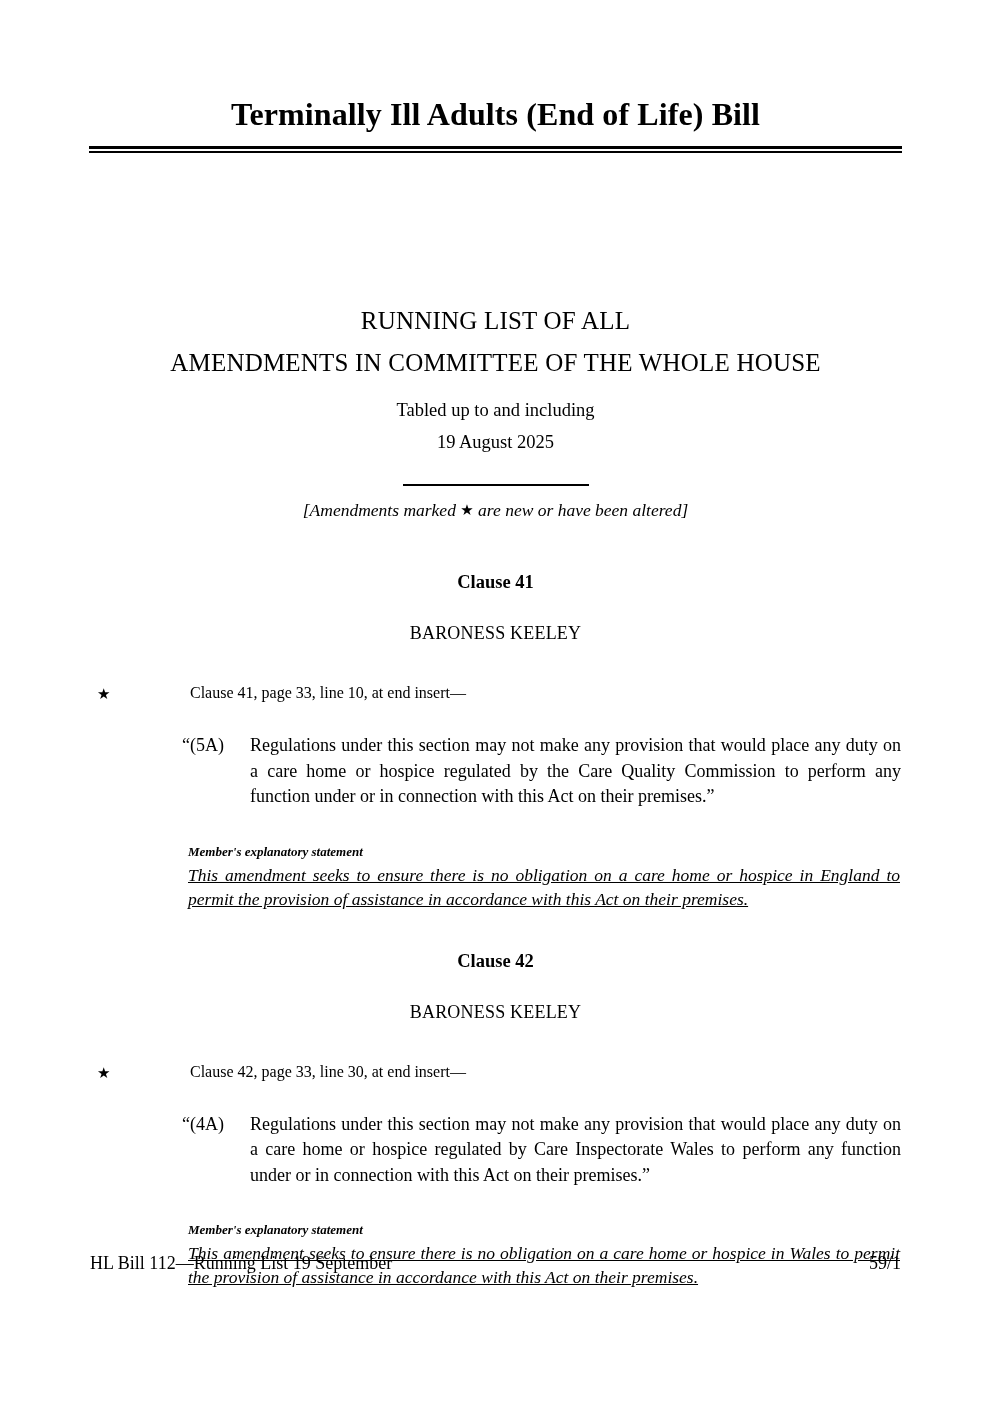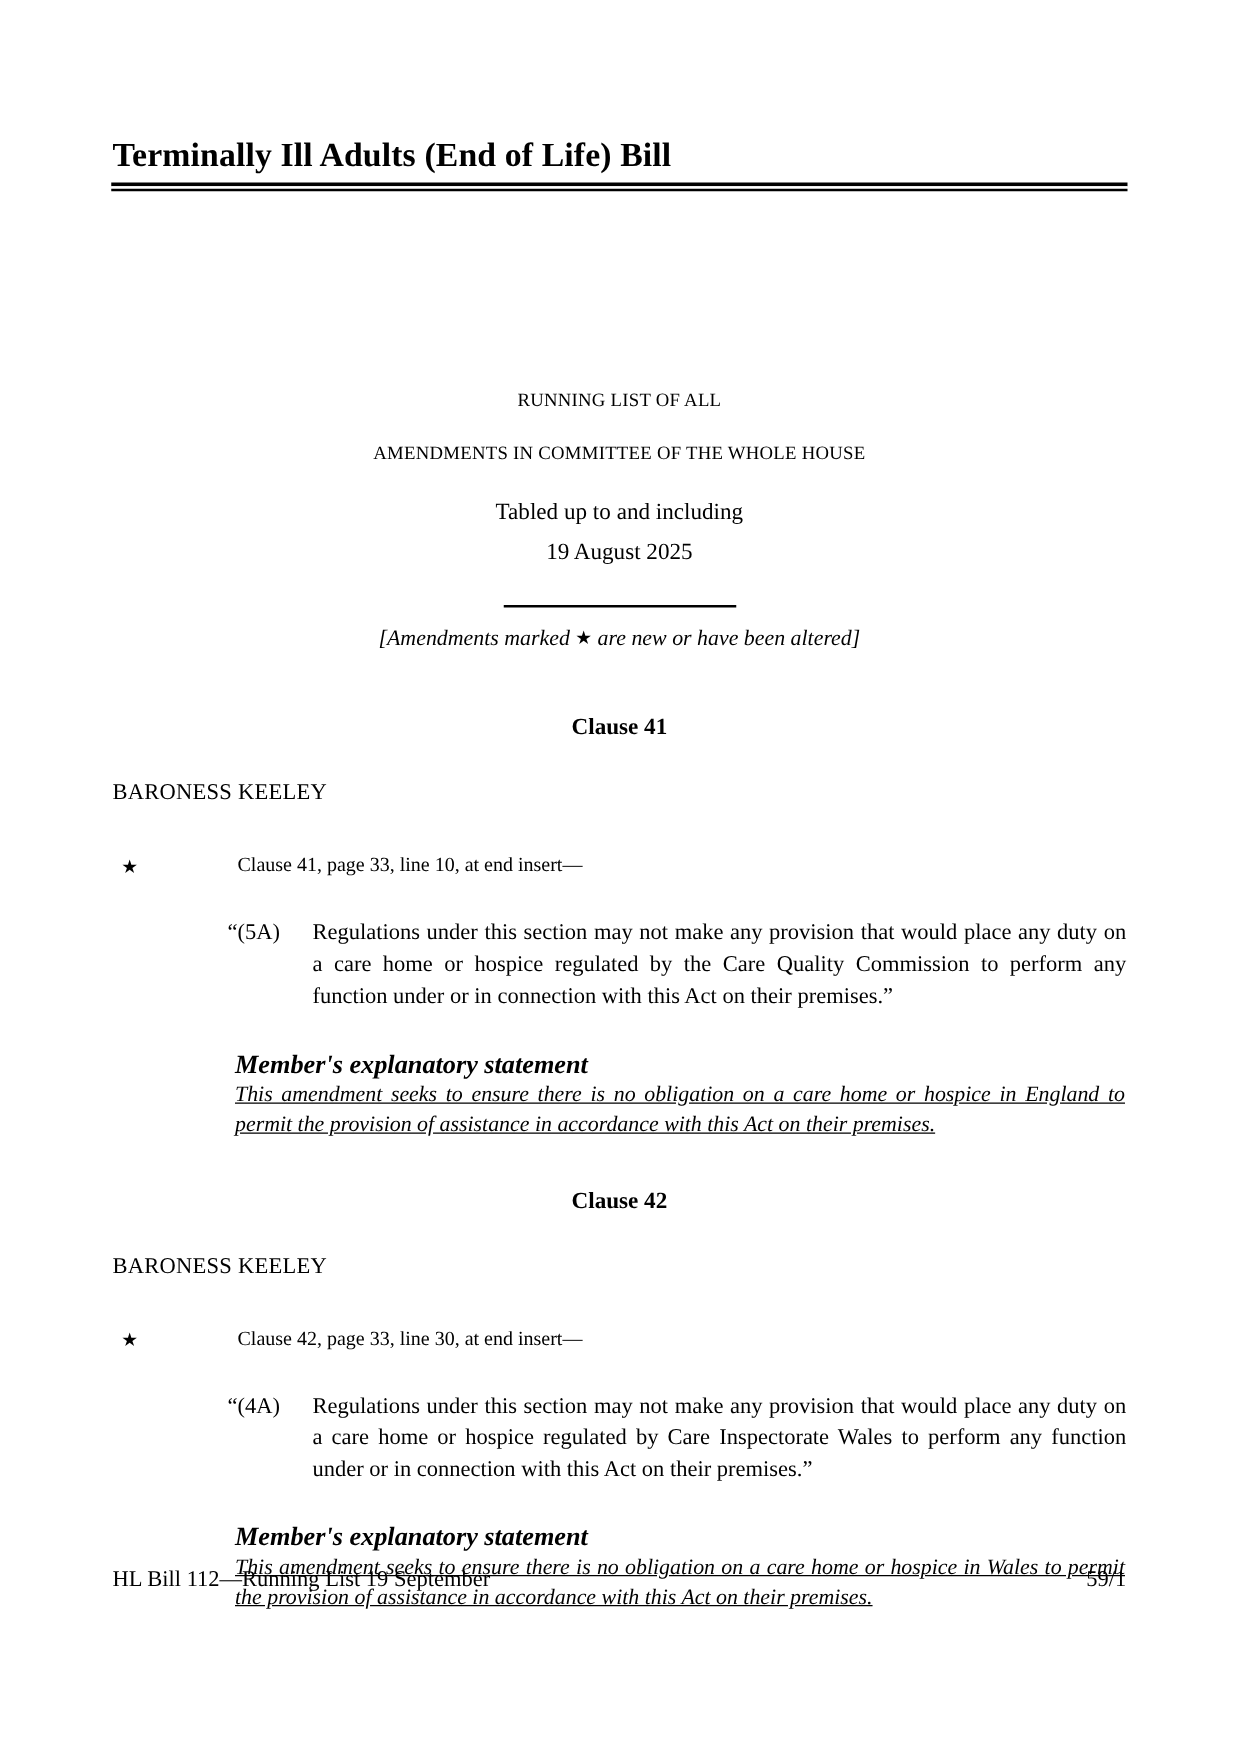--- a/index.html
+++ b/index.html
@@ -19,24 +19,24 @@
     margin: 0 auto;
     background: #ffffff;
     overflow: hidden;
     box-sizing: border-box;
   }
 
   
   .doc-title {
     position: absolute;
     left: 90px;
-    top: 109px;
-    width: 811px;
-    text-align: left;
-    font-size: 27px;
+    top: 96px;
+    width: 811px;
+    text-align: center;
+    font-size: 32px;
     font-weight: bold;
     letter-spacing: 0.1px;
   }
   .title-rule {
     position: absolute;
     left: 89px;
     top: 146px;
     width: 813px;
   }
   .title-rule .bar-thick {
@@ -54,21 +54,21 @@
 
   
   .masthead {
     position: absolute;
     left: 90px;
     top: 300px;
     width: 811px;
     text-align: center;
   }
   .masthead .line-caps {
-    font-size: 15px;
+    font-size: 25px;
     letter-spacing: 0.2px;
     line-height: 42px;
   }
   .masthead .line-ital {
     font-size: 18.5px;
     line-height: 32px;
   }
   .masthead .spacer-sm { height: 10px; }
   .mid-rule {
     width: 186px;
@@ -102,20 +102,21 @@
     width: 811px;
   }
 
   .clause-head {
     text-align: center;
     font-size: 18.5px;
     font-weight: bold;
     margin: 0;
   }
   .member-name {
+    text-align: center;
     font-size: 18px;
     letter-spacing: 0.2px;
     margin: 30px 0 0 0;
   }
 
   .amendment-row {
     position: relative;
     margin: 37px 0 0 0;
     min-height: 24px;
   }
@@ -152,21 +153,21 @@
     display: block;
     text-align: justify;
     text-align-last: left;
   }
 
   .explanatory {
     margin: 30px 0 0 98px;
     width: 712px;
   }
   .explanatory-title {
-    font-size: 21px;
+    font-size: 13px;
     font-style: italic;
     font-weight: bold;
     line-height: 23px;
     margin-top: 28px;
   }
   .explanatory-body {
     font-size: 17.5px;
     font-style: italic;
     line-height: 24px;
     text-align: justify;

